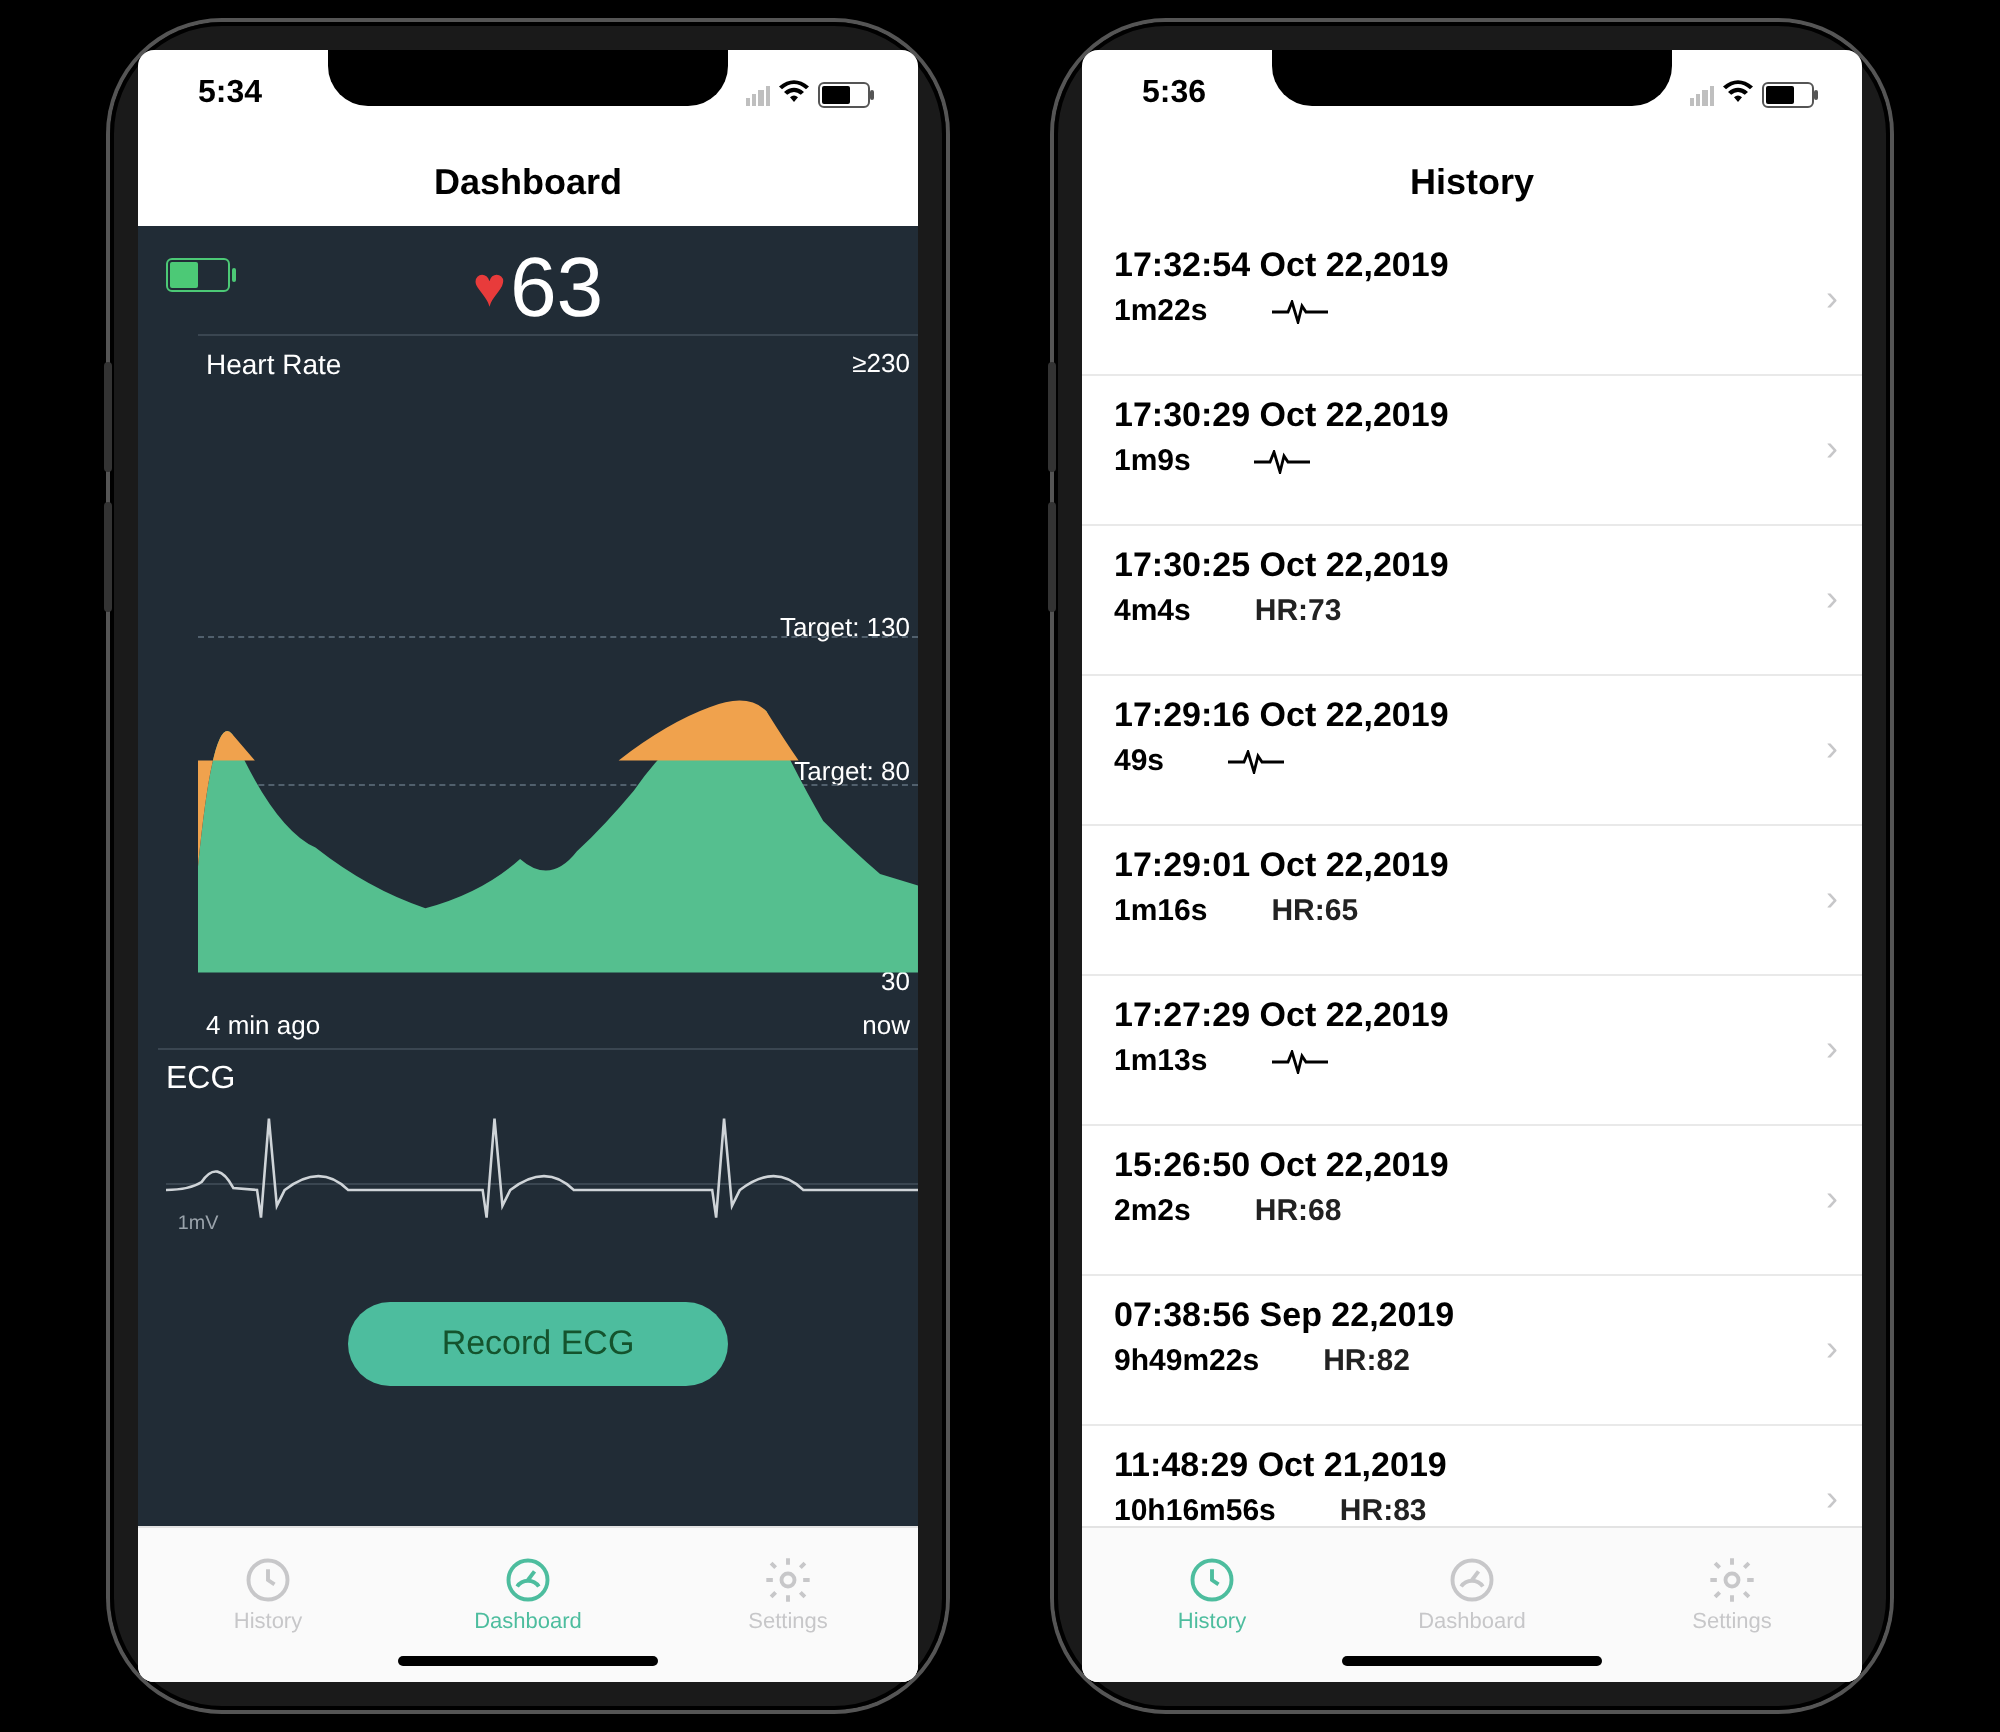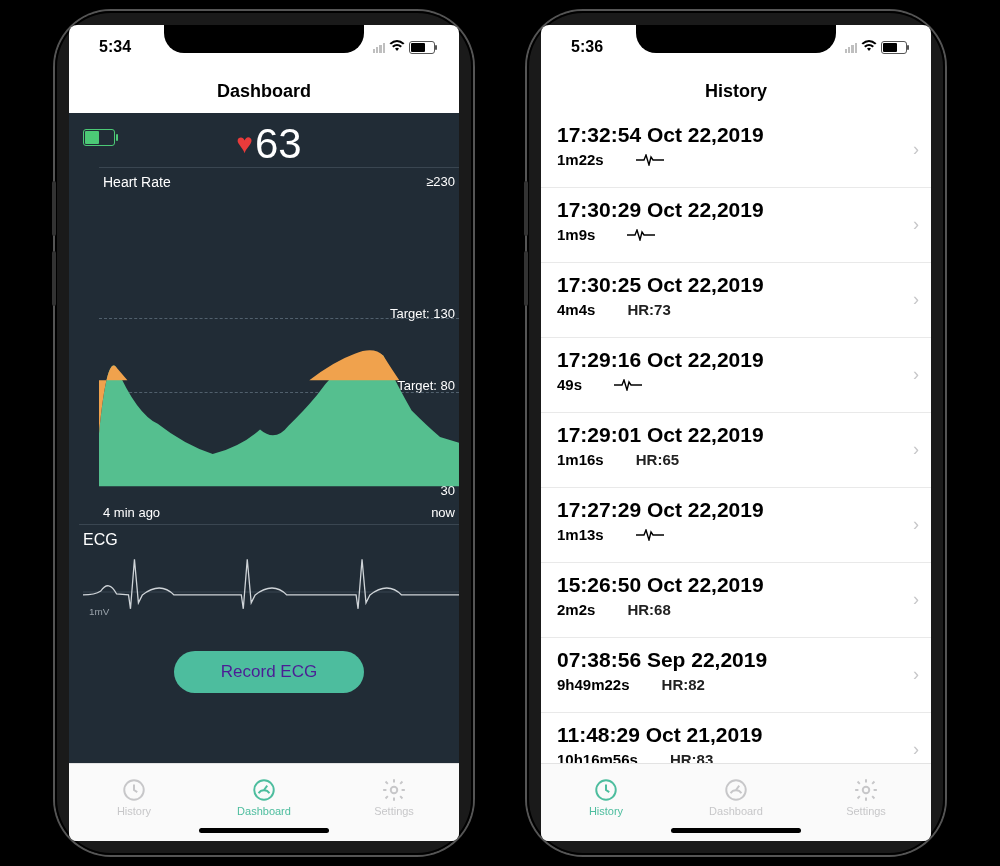--- a/index.html
+++ b/index.html
@@ -60,28 +60,28 @@
   .dash-batt i{position:absolute;left:1px;top:1px;bottom:1px;width:14px;background:#4cc976;border-radius:1px;}
   .heart { color:#e83b3b; font-size:28px; margin-right:2px; }
   .hr-val { font-size:42px; font-weight:300; }
   .hr-chart { position:relative; height:356px; border-top:1px solid #3a4651;margin-left:20px;}
   .hr-chart .lbl { position:absolute; font-size:14px;}
   .hr-chart-title{top:6px; left:4px; font-size:17px;}
   .ecg { border-top:1px solid #3a4651; padding:6px 0 4px 4px; }
   .ecg-title{font-size:16px;}
   .ecg svg { width:100%; height:86px; display:block;}
   .record-btn {
-    align-self:center; background:var(--teal); color:#4c1d95; font-size:17px;
+    align-self:center; background:var(--teal); color:#14532d; font-size:17px;
     width:190px; height:42px; border-radius:21px; display:flex; align-items:center; justify-content:center;
     margin:12px auto 13px;
   }
   
   .hist { flex:1; background:#fff; overflow:hidden; }
   .row { height:64px; border-bottom:1px solid #e9e9e9; position:relative; padding:10px 30px 0 16px;}
-  .row .l1{ font-size:21px; font-weight:700;}
+  .row .l1{ font-size:17px; font-weight:700;}
   .row .l2{ font-size:15px; font-weight:600; margin-top:4px; display:flex; gap:32px; align-items:center;}
   .row .det { color:#222; }
   .row .pulse { display:inline-block; width:28px; height:12px; }
   .row .chev { position:absolute; right:12px; top:26px; color:var(--grey); font-size:18px; }
 </style>
 </head>
 <body>
 
 <div class="board">
 

